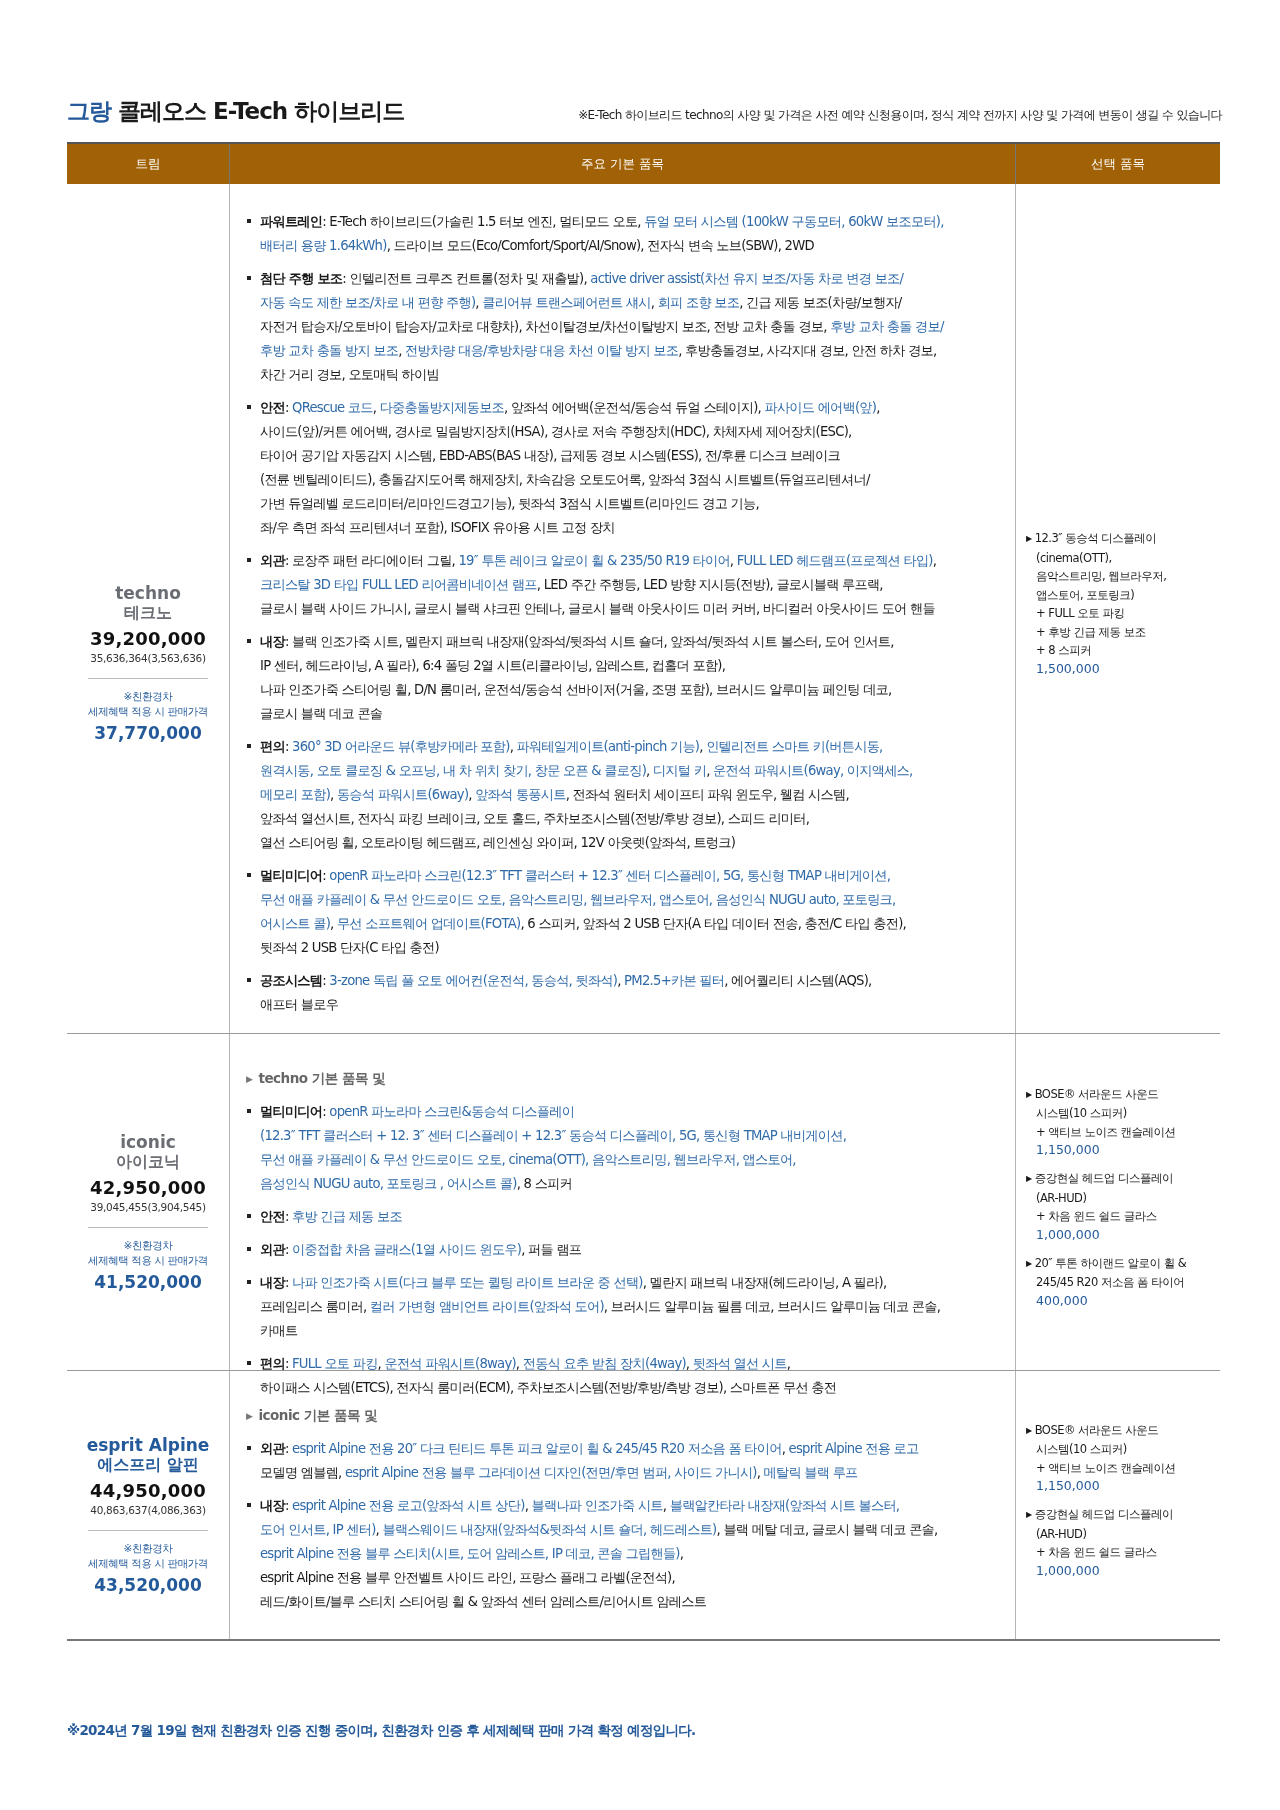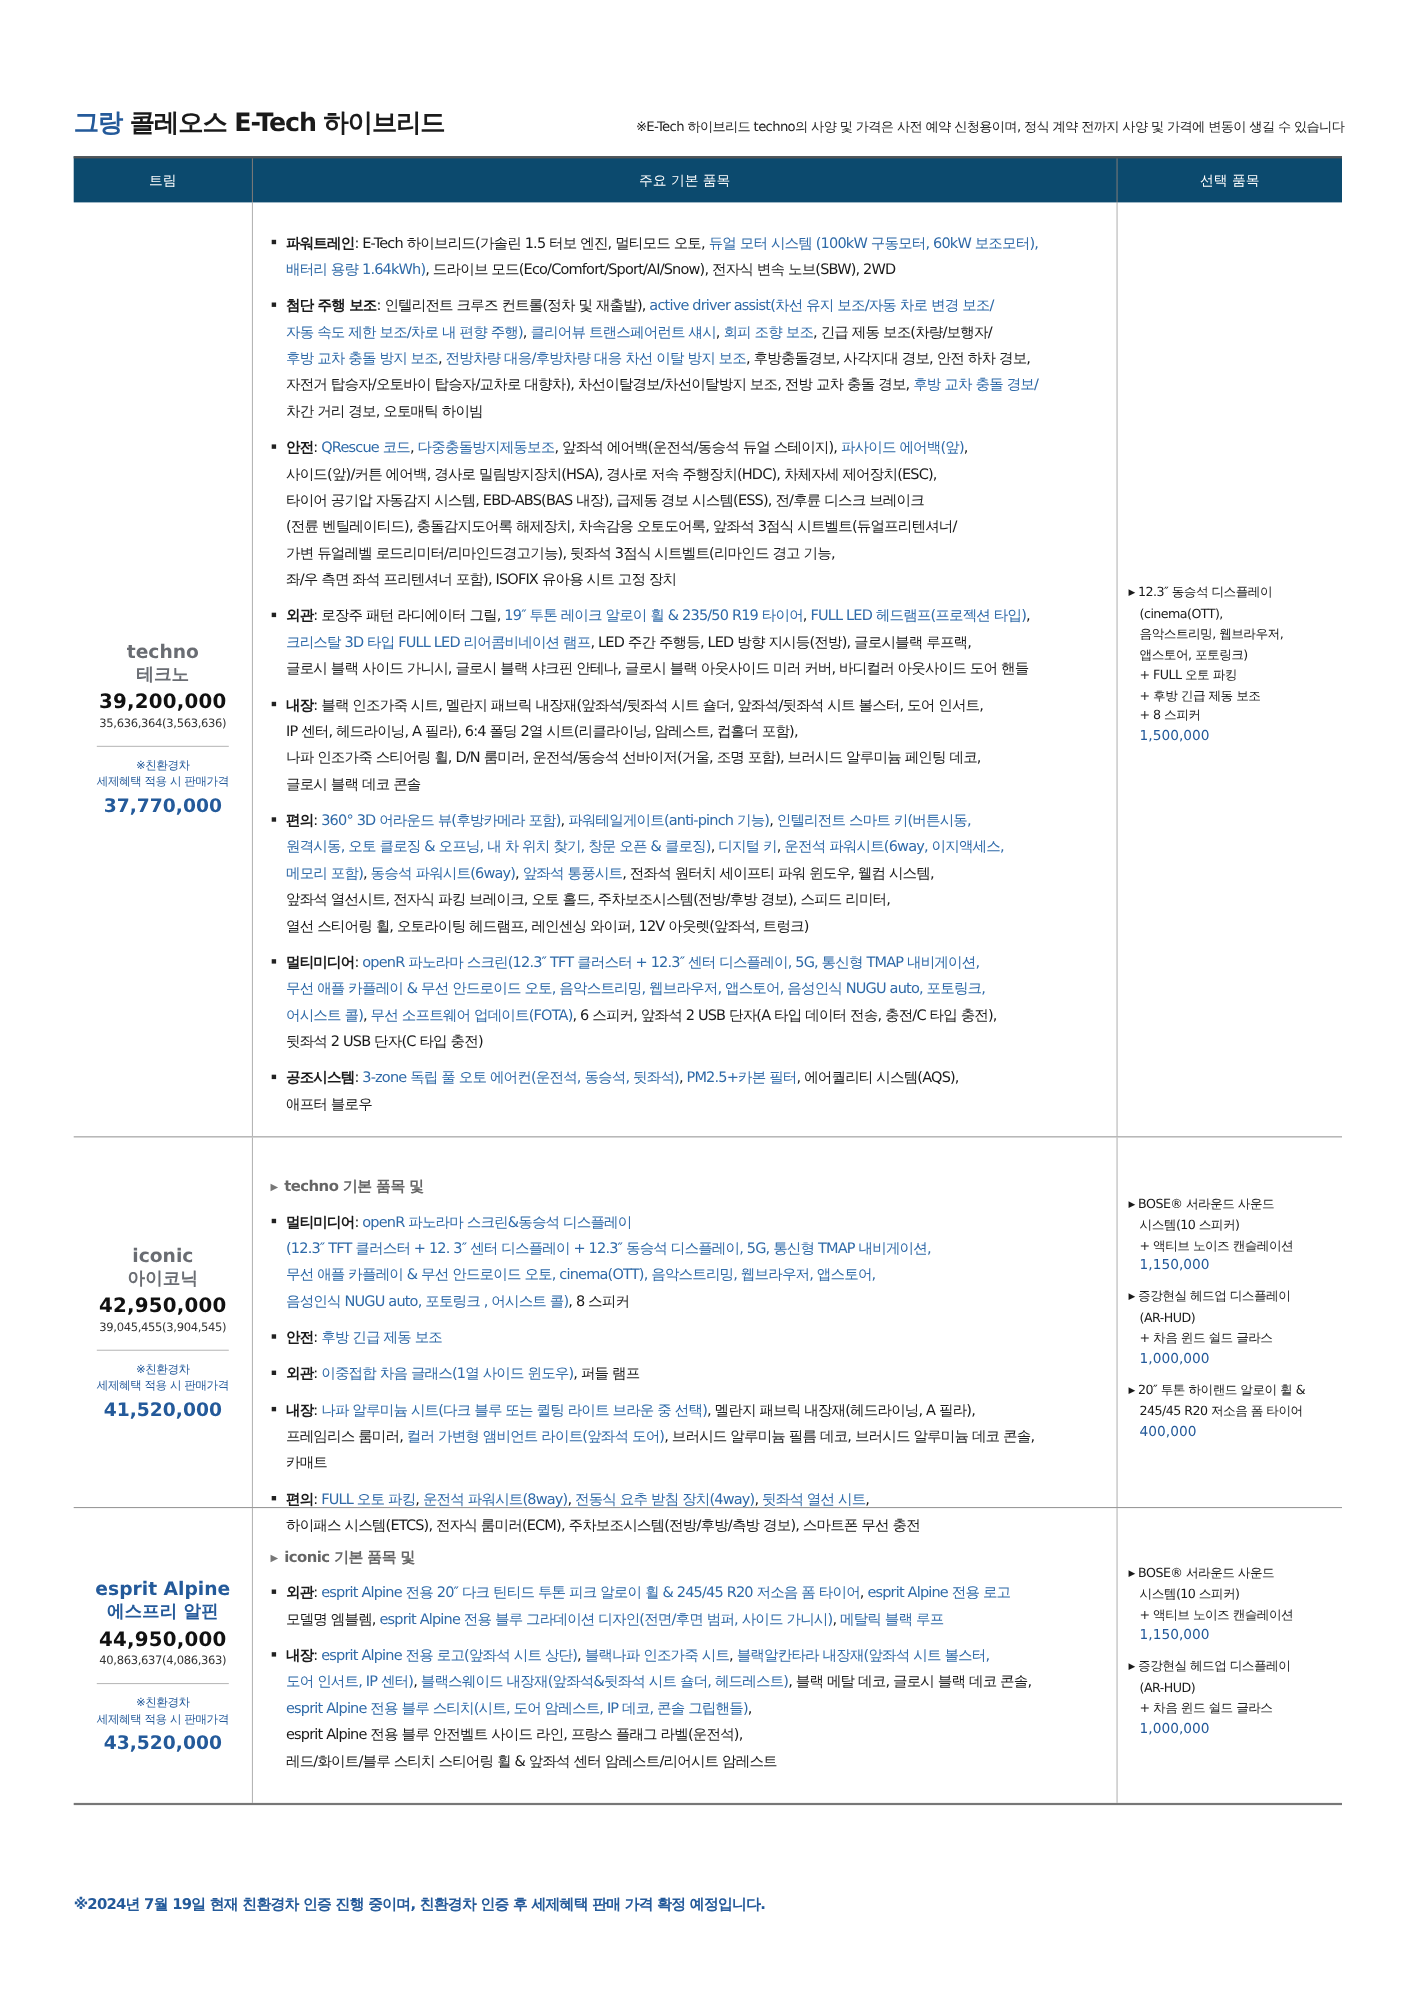--- a/index.html
+++ b/index.html
@@ -4,21 +4,21 @@
 <style>
   * { box-sizing: border-box; margin: 0; padding: 0; }
   html, body { width: 1280px; height: 1810px; background: #ffffff; }
   body { font-family: "DejaVu Sans", "Liberation Sans", sans-serif; color: #1a1a1a; position: relative; overflow: hidden; }
 
   .page-title { position: absolute; left: 67px; top: 96px; font-size: 23px; font-weight: bold; letter-spacing: -1px; color: #1a1a1a; }
   .page-title .accent { color: #245a9a; }
   .notice { position: absolute; right: 58px; top: 107px; font-size: 12px; letter-spacing: -0.6px; color: #222; margin-left: 40px; }
 
   .table { position: absolute; left: 67px; top: 142px; width: 1153px; }
-  .thead { display: flex; height: 42px; background: #0c4a6e; color: #fff; font-size: 12.5px; border-top: 2px solid #555; }
+  .thead { display: flex; height: 42px; background: #a16207; color: #fff; font-size: 12.5px; border-top: 2px solid #555; }
   .thead div { display: flex; align-items: center; justify-content: center; }
   .thead .c1 { width: 163px; border-right: 1px solid #777; }
   .thead .c2 { width: 786px; border-right: 1px solid #777; }
   .thead .c3 { flex: 1; }
 
   .row { display: flex; border-bottom: 1.5px solid #9a9a9a; }
   .row:last-child { border-bottom: 2px solid #777; }
   .cell-trim { width: 163px; border-right: 1.5px solid #b5b5b5; display: flex; flex-direction: column; align-items: center; justify-content: center; text-align: center; }
   .cell-main { width: 786px; border-right: 1.5px solid #b5b5b5; padding: 26px 8px 18px 16px; }
   .cell-opt { flex: 1; display: flex; flex-direction: column; justify-content: center; padding: 0 10px 0 10px; }
@@ -76,22 +76,22 @@
           <div class="eco-price">37,770,000</div>
         </div>
         <div class="cell-main">
           <div class="group">
             <div class="line first"><span class="bullet"></span><span class="cat">파워트레인</span><span class="seg">: E-Tech 하이브리드(가솔린 1.5 터보 엔진, 멀티모드 오토, </span><span class="seg-blue">듀얼 모터 시스템 (100kW 구동모터, 60kW 보조모터),</span></div>
             <div class="line"><span class="seg-blue">배터리 용량 1.64kWh)</span><span class="seg">, 드라이브 모드(Eco/Comfort/Sport/AI/Snow), 전자식 변속 노브(SBW), 2WD</span></div>
           </div>
           <div class="group">
             <div class="line first"><span class="bullet"></span><span class="cat">첨단 주행 보조</span><span class="seg">: 인텔리전트 크루즈 컨트롤(정차 및 재출발), </span><span class="seg-blue">active driver assist(차선 유지 보조/자동 차로 변경 보조/</span></div>
             <div class="line"><span class="seg-blue">자동 속도 제한 보조/차로 내 편향 주행)</span><span class="seg">, </span><span class="seg-blue">클리어뷰 트랜스페어런트 섀시</span><span class="seg">, </span><span class="seg-blue">회피 조향 보조</span><span class="seg">, 긴급 제동 보조(차량/보행자/</span></div>
+            <div class="line"><span class="seg">자전거 탑승자/오토바이 탑승자/교차로 대향차), 차선이탈경보/차선이탈방지 보조, 전방 교차 충돌 경보, </span><span class="seg-blue">후방 교차 충돌 경보/</span></div>
             <div class="line"><span class="seg-blue">후방 교차 충돌 방지 보조</span><span class="seg">, </span><span class="seg-blue">전방차량 대응/후방차량 대응 차선 이탈 방지 보조</span><span class="seg">, 후방충돌경보, 사각지대 경보, 안전 하차 경보,</span></div>
-            <div class="line"><span class="seg">자전거 탑승자/오토바이 탑승자/교차로 대향차), 차선이탈경보/차선이탈방지 보조, 전방 교차 충돌 경보, </span><span class="seg-blue">후방 교차 충돌 경보/</span></div>
             <div class="line"><span class="seg">차간 거리 경보, 오토매틱 하이빔</span></div>
           </div>
           <div class="group">
             <div class="line first"><span class="bullet"></span><span class="cat">안전</span><span class="seg">: </span><span class="seg-blue">QRescue 코드</span><span class="seg">, </span><span class="seg-blue">다중충돌방지제동보조</span><span class="seg">, 앞좌석 에어백(운전석/동승석 듀얼 스테이지), </span><span class="seg-blue">파사이드 에어백(앞)</span><span class="seg">,</span></div>
             <div class="line"><span class="seg">사이드(앞)/커튼 에어백, 경사로 밀림방지장치(HSA), 경사로 저속 주행장치(HDC), 차체자세 제어장치(ESC),</span></div>
             <div class="line"><span class="seg">타이어 공기압 자동감지 시스템, EBD-ABS(BAS 내장), 급제동 경보 시스템(ESS), 전/후륜 디스크 브레이크</span></div>
             <div class="line"><span class="seg">(전륜 벤틸레이티드), 충돌감지도어록 해제장치, 차속감응 오토도어록, 앞좌석 3점식 시트벨트(듀얼프리텐셔너/</span></div>
             <div class="line"><span class="seg">가변 듀얼레벨 로드리미터/리마인드경고기능), 뒷좌석 3점식 시트벨트(리마인드 경고 기능,</span></div>
             <div class="line"><span class="seg">좌/우 측면 좌석 프리텐셔너  포함), ISOFIX 유아용 시트 고정 장치</span></div>
           </div>
@@ -156,21 +156,21 @@
             <div class="line"><span class="seg-blue">무선 애플 카플레이 &amp; 무선 안드로이드 오토, cinema(OTT), 음악스트리밍, 웹브라우저, 앱스토어,</span></div>
             <div class="line"><span class="seg-blue">음성인식 NUGU auto, 포토링크 , 어시스트 콜)</span><span class="seg">, 8 스피커</span></div>
           </div>
           <div class="group">
             <div class="line first"><span class="bullet"></span><span class="cat">안전</span><span class="seg">: </span><span class="seg-blue">후방 긴급 제동 보조</span></div>
           </div>
           <div class="group">
             <div class="line first"><span class="bullet"></span><span class="cat">외관</span><span class="seg">: </span><span class="seg-blue">이중접합 차음 글래스(1열 사이드 윈도우)</span><span class="seg">, 퍼들 램프</span></div>
           </div>
           <div class="group">
-            <div class="line first"><span class="bullet"></span><span class="cat">내장</span><span class="seg">: </span><span class="seg-blue">나파 알루미늄 시트(다크 블루 또는 퀼팅 라이트 브라운 중 선택)</span><span class="seg">, 멜란지 패브릭 내장재(헤드라이닝, A 필라),</span></div>
+            <div class="line first"><span class="bullet"></span><span class="cat">내장</span><span class="seg">: </span><span class="seg-blue">나파 인조가죽 시트(다크 블루 또는 퀼팅 라이트 브라운 중 선택)</span><span class="seg">, 멜란지 패브릭 내장재(헤드라이닝, A 필라),</span></div>
             <div class="line"><span class="seg">프레임리스 룸미러, </span><span class="seg-blue">컬러 가변형 앰비언트 라이트(앞좌석 도어)</span><span class="seg">, 브러시드 알루미늄 필름 데코, 브러시드 알루미늄 데코 콘솔,</span></div>
             <div class="line"><span class="seg">카매트</span></div>
           </div>
           <div class="group">
             <div class="line first"><span class="bullet"></span><span class="cat">편의</span><span class="seg">: </span><span class="seg-blue">FULL 오토 파킹</span><span class="seg">, </span><span class="seg-blue">운전석 파워시트(8way)</span><span class="seg">, </span><span class="seg-blue">전동식 요추 받침 장치(4way)</span><span class="seg">, </span><span class="seg-blue">뒷좌석 열선 시트</span><span class="seg">,</span></div>
             <div class="line"><span class="seg">하이패스 시스템(ETCS), 전자식 룸미러(ECM), 주차보조시스템(전방/후방/측방 경보), 스마트폰 무선 충전</span></div>
           </div>
         </div>
         <div class="cell-opt">
           <div class="opt">

